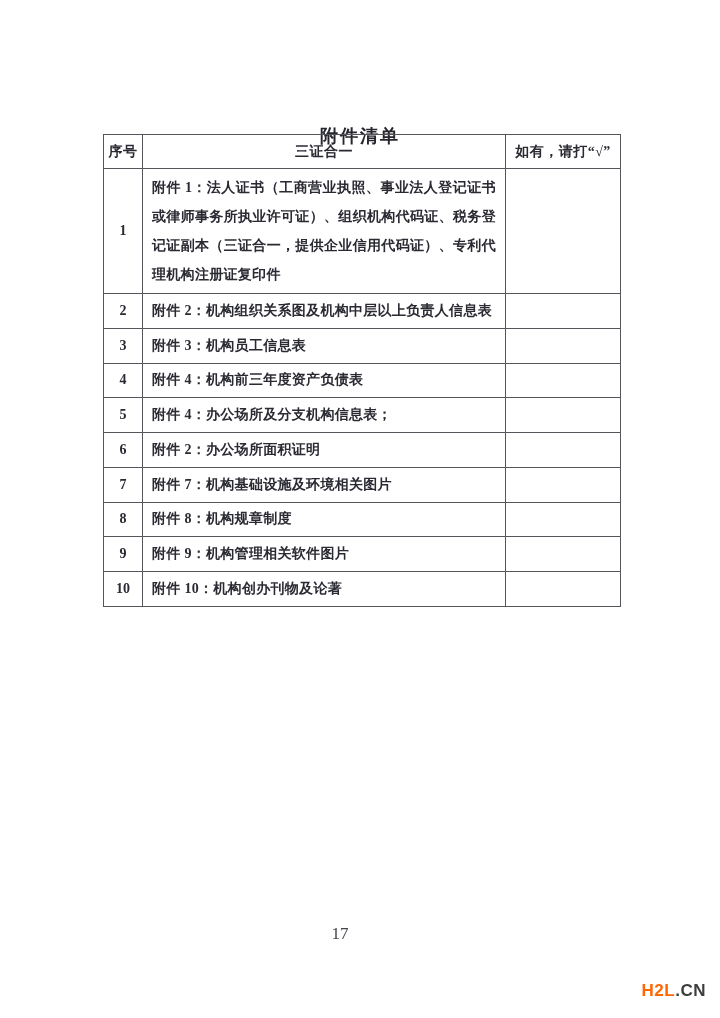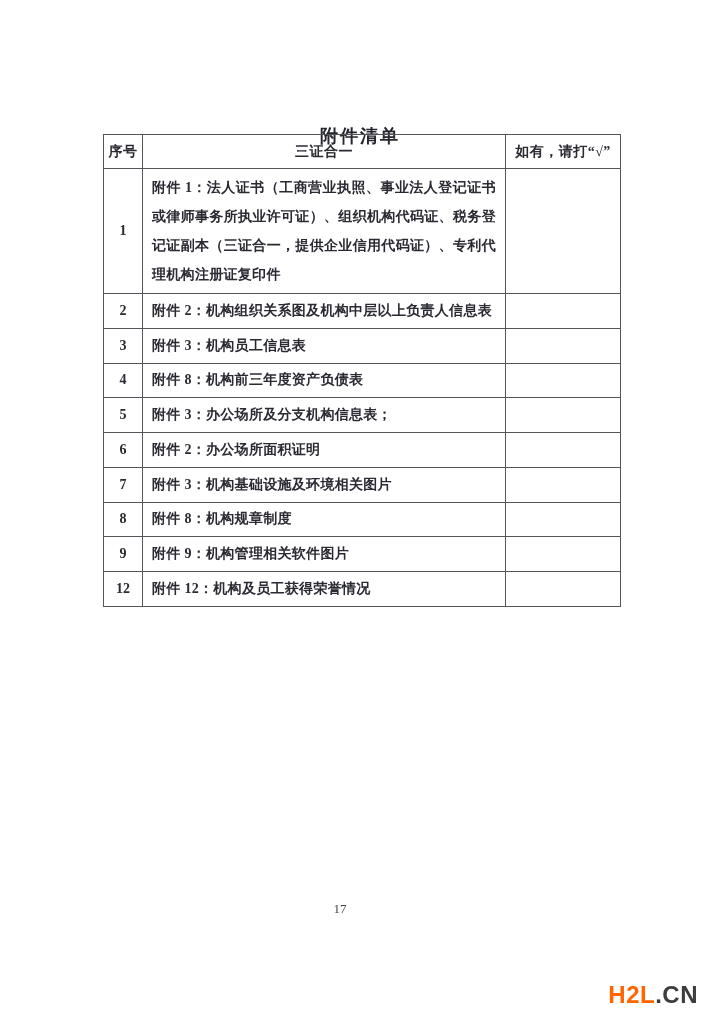--- a/index.html
+++ b/index.html
@@ -57,33 +57,33 @@
   td.cell-no { text-align: center; }
   td.cell-name {
     text-align: justify;
     padding: 4px 9px;
     letter-spacing: 0.3px;
   }
   tr.tall td.cell-name { line-height: 29px; }
   td.cell-check { text-align: center; }
   .page-number {
     position: absolute;
-    top: 901px;
+    top: 924px;
     left: 0;
     width: 680px;
     text-align: center;
-    font-size: 13px;
+    font-size: 17px;
     color: #44444c;
   }
   .watermark {
     position: absolute;
     top: 981px;
-    right: 22px;
+    right: 14px;
     font-family: "Liberation Sans", "DejaVu Sans", sans-serif;
-    font-size: 24px;
+    font-size: 17px;
     font-weight: bold;
     letter-spacing: 0.5px;
   }
 </style>
 </head>
 <body>
 
 <div class="page">
 
   <div class="doc-title">附件清单</div>
@@ -112,51 +112,51 @@
     <td class="cell-name">附件 2：机构组织关系图及机构中层以上负责人信息表</td>
     <td class="cell-check"></td>
   </tr>
         <tr>
     <td class="cell-no">3</td>
     <td class="cell-name">附件 3：机构员工信息表</td>
     <td class="cell-check"></td>
   </tr>
         <tr>
     <td class="cell-no">4</td>
-    <td class="cell-name">附件 8：机构前三年度资产负债表</td>
+    <td class="cell-name">附件 4：机构前三年度资产负债表</td>
     <td class="cell-check"></td>
   </tr>
         <tr>
     <td class="cell-no">5</td>
-    <td class="cell-name">附件 3：办公场所及分支机构信息表；</td>
+    <td class="cell-name">附件 4：办公场所及分支机构信息表；</td>
     <td class="cell-check"></td>
   </tr>
         <tr>
     <td class="cell-no">6</td>
     <td class="cell-name">附件 2：办公场所面积证明</td>
     <td class="cell-check"></td>
   </tr>
         <tr>
     <td class="cell-no">7</td>
-    <td class="cell-name">附件 3：机构基础设施及环境相关图片</td>
+    <td class="cell-name">附件 7：机构基础设施及环境相关图片</td>
     <td class="cell-check"></td>
   </tr>
         <tr>
     <td class="cell-no">8</td>
     <td class="cell-name">附件 8：机构规章制度</td>
     <td class="cell-check"></td>
   </tr>
         <tr>
     <td class="cell-no">9</td>
     <td class="cell-name">附件 9：机构管理相关软件图片</td>
     <td class="cell-check"></td>
   </tr>
         <tr>
-    <td class="cell-no">12</td>
-    <td class="cell-name">附件 12：机构及员工获得荣誉情况</td>
+    <td class="cell-no">10</td>
+    <td class="cell-name">附件 10：机构创办刊物及论著</td>
     <td class="cell-check"></td>
   </tr>
       </tbody>
   </table>
 
   <div class="page-number">17</div>
 
   <div class="watermark">
     <span style="color: rgb(255, 102, 0);">H2L</span><span style="color: rgb(61, 61, 61);">.CN</span>
   </div>

